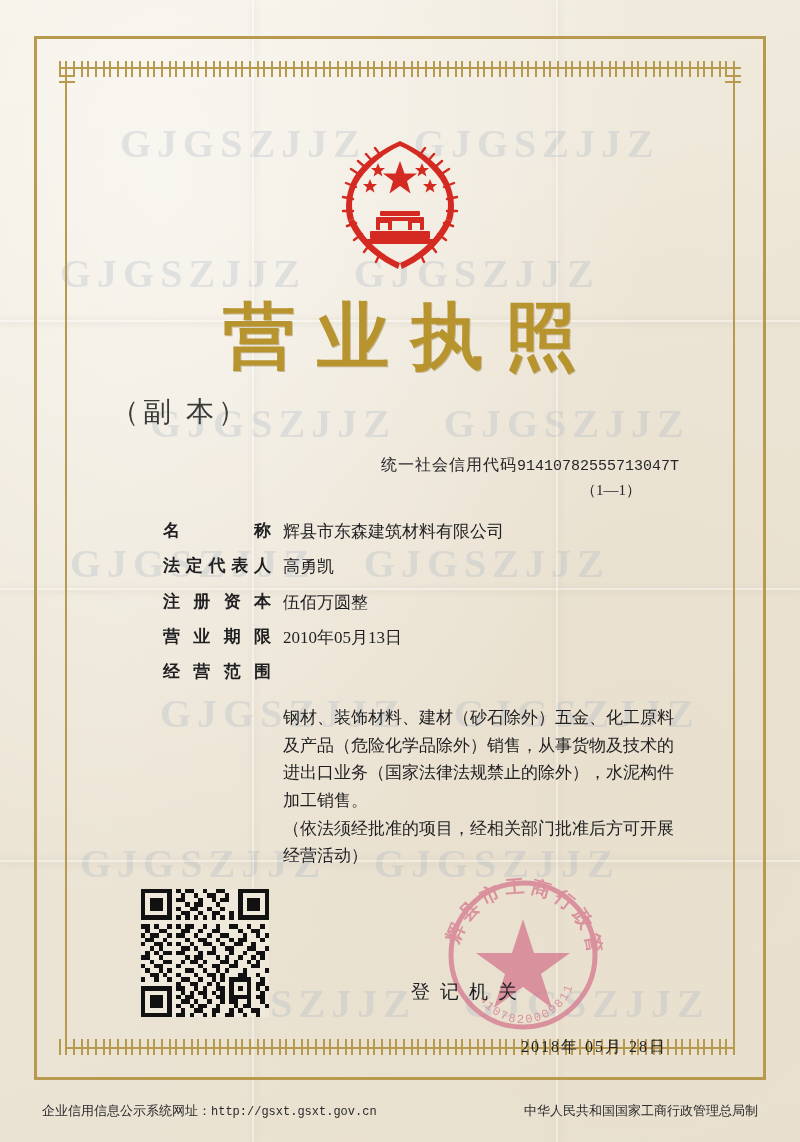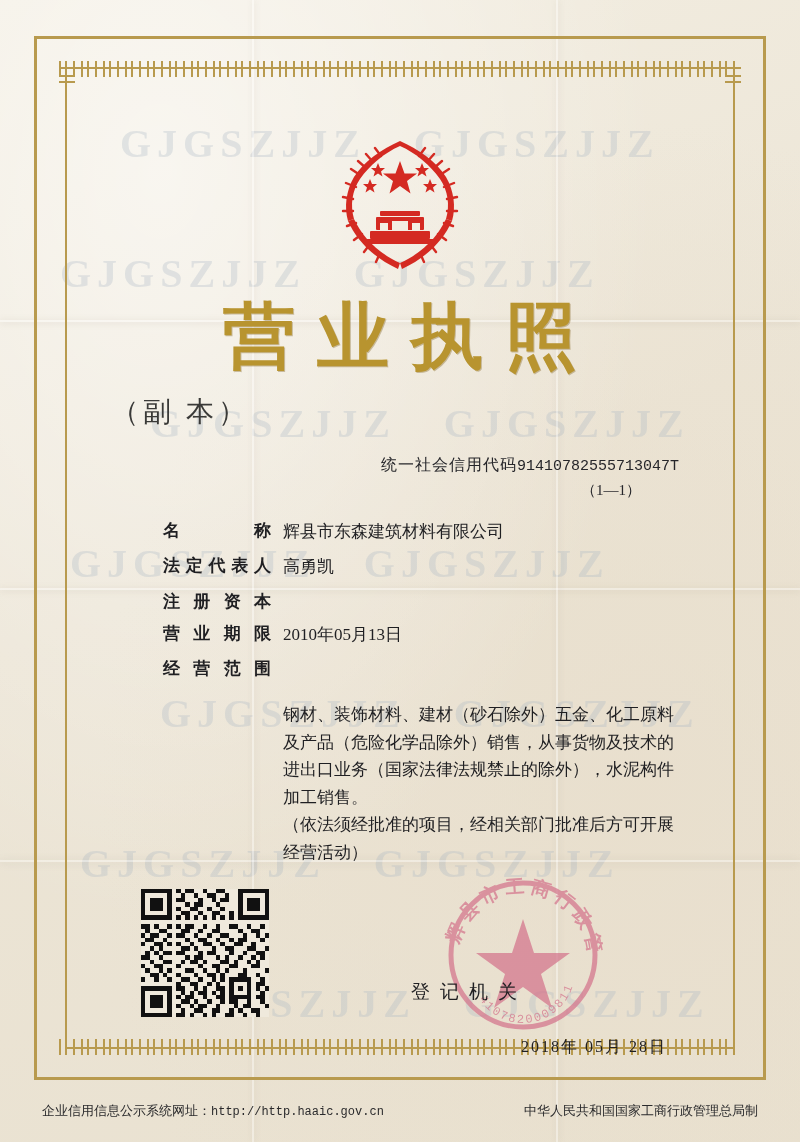--- a/index.html
+++ b/index.html
@@ -333,20 +333,21 @@
         <div class="field">
           <div class="f-label">名称</div>
           <div class="f-value">辉县市东森建筑材料有限公司</div>
         </div>
         <div class="field">
           <div class="f-label">法定代表人</div>
           <div class="f-value">高勇凯</div>
         </div>
         <div class="field">
           <div class="f-label">注册资本</div>
+          <div class="f-value">伍佰万圆整</div>
         </div>
         <div class="field">
           <div class="f-label">营业期限</div>
           <div class="f-value">2010年05月13日</div>
         </div>
         <div class="field">
           <div class="f-label">经营范围</div>
           <div class="f-value multiline" style="white-space: pre-line; margin-top: 44px;">钢材、装饰材料、建材（砂石除外）五金、化工原料及产品（危险化学品除外）销售，从事货物及技术的进出口业务（国家法律法规禁止的除外），水泥构件加工销售。
 （依法须经批准的项目，经相关部门批准后方可开展经营活动）</div>
         </div>
@@ -604,18 +605,18 @@
       <div class="date-line">
         <span class="num">2018</span><span>年</span>
         <span class="num">05</span><span>月</span>
         <span class="num">28</span><span>日</span>
       </div>
     </div>
   </div>
 
   <div class="footer">
     <div>
-      <span>企业信用信息公示系统网址：</span><span class="url">http://http.haaic.gov.cn</span>
+      <span>企业信用信息公示系统网址：</span><span class="url">http://gsxt.gsxt.gov.cn</span>
     </div>
     <div>中华人民共和国国家工商行政管理总局制</div>
   </div>
 
 </div>
 
 </body></html>

